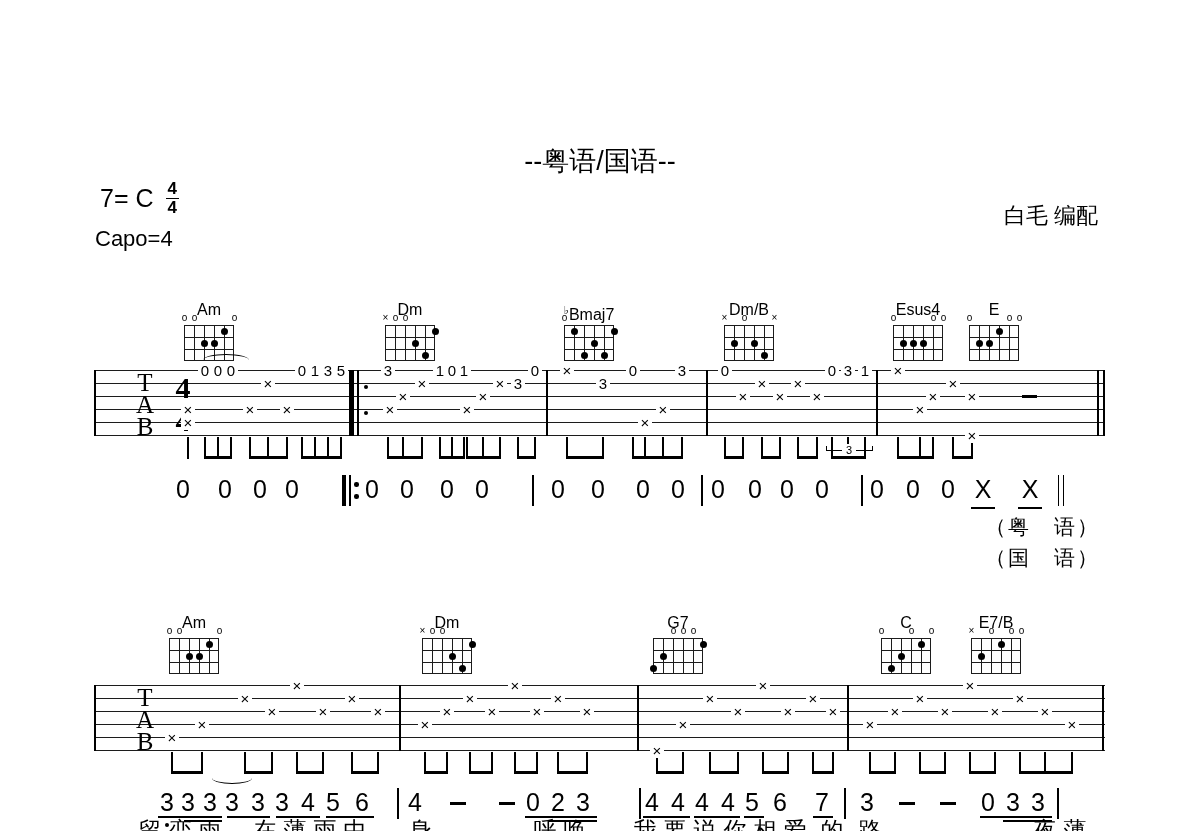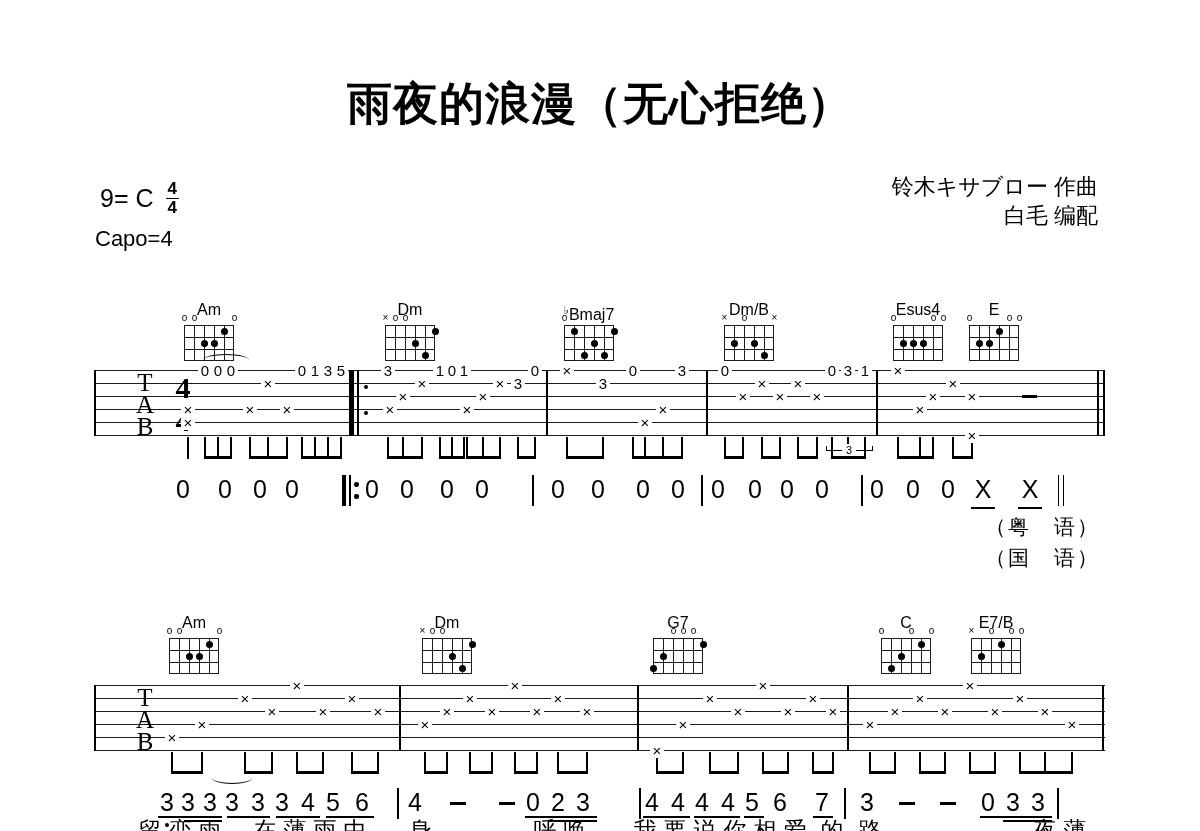--- a/index.html
+++ b/index.html
@@ -16,32 +16,31 @@
   .composer{position:absolute;right:102px;top:172px;font-size:22px;text-align:right}
   .arranger{position:absolute;right:102px;top:201px;font-size:22px;text-align:right}
   .lang{position:absolute;right:100px;font-size:21px;letter-spacing:2px}
   .l1{top:513px}
   .l2{top:544px}
 </style>
 </head>
 <body>
 
 <div id="page">
-  <div class="title">雨夜的浪漫（无心拒绝）</div>
+  <div class="subtitle">--粤语/国语--</div>
 
   <div class="keysig">
-    <span>9= C</span>
+    <span>7= C</span>
     <span class="frac">
       <i class="top">4</i>
       <i>4</i>
     </span>
   </div>
   <div class="capo">Capo=4</div>
 
-  <div class="composer">铃木キサブロー 作曲</div>
   <div class="arranger">白毛 编配</div>
 
   <div class="lang l1">（粤　语）</div>
   <div class="lang l2">（国　语）</div>
 
   <div id="score">
       <div style="position: absolute; left: 147px; top: 301px; width: 124px; text-align: center; font-size: 16px; line-height: 18px;"><span>Am</span></div>
       <div style="position: absolute; left: 184px; top: 325px; width: 50px; height: 36px;">
         <div style="position: absolute; left: 0px; top: 0px; width: 1px; height: 36px; background: rgb(28, 28, 28);"></div>
         <div style="position: absolute; left: 10px; top: 0px; width: 1px; height: 36px; background: rgb(28, 28, 28);"></div>

